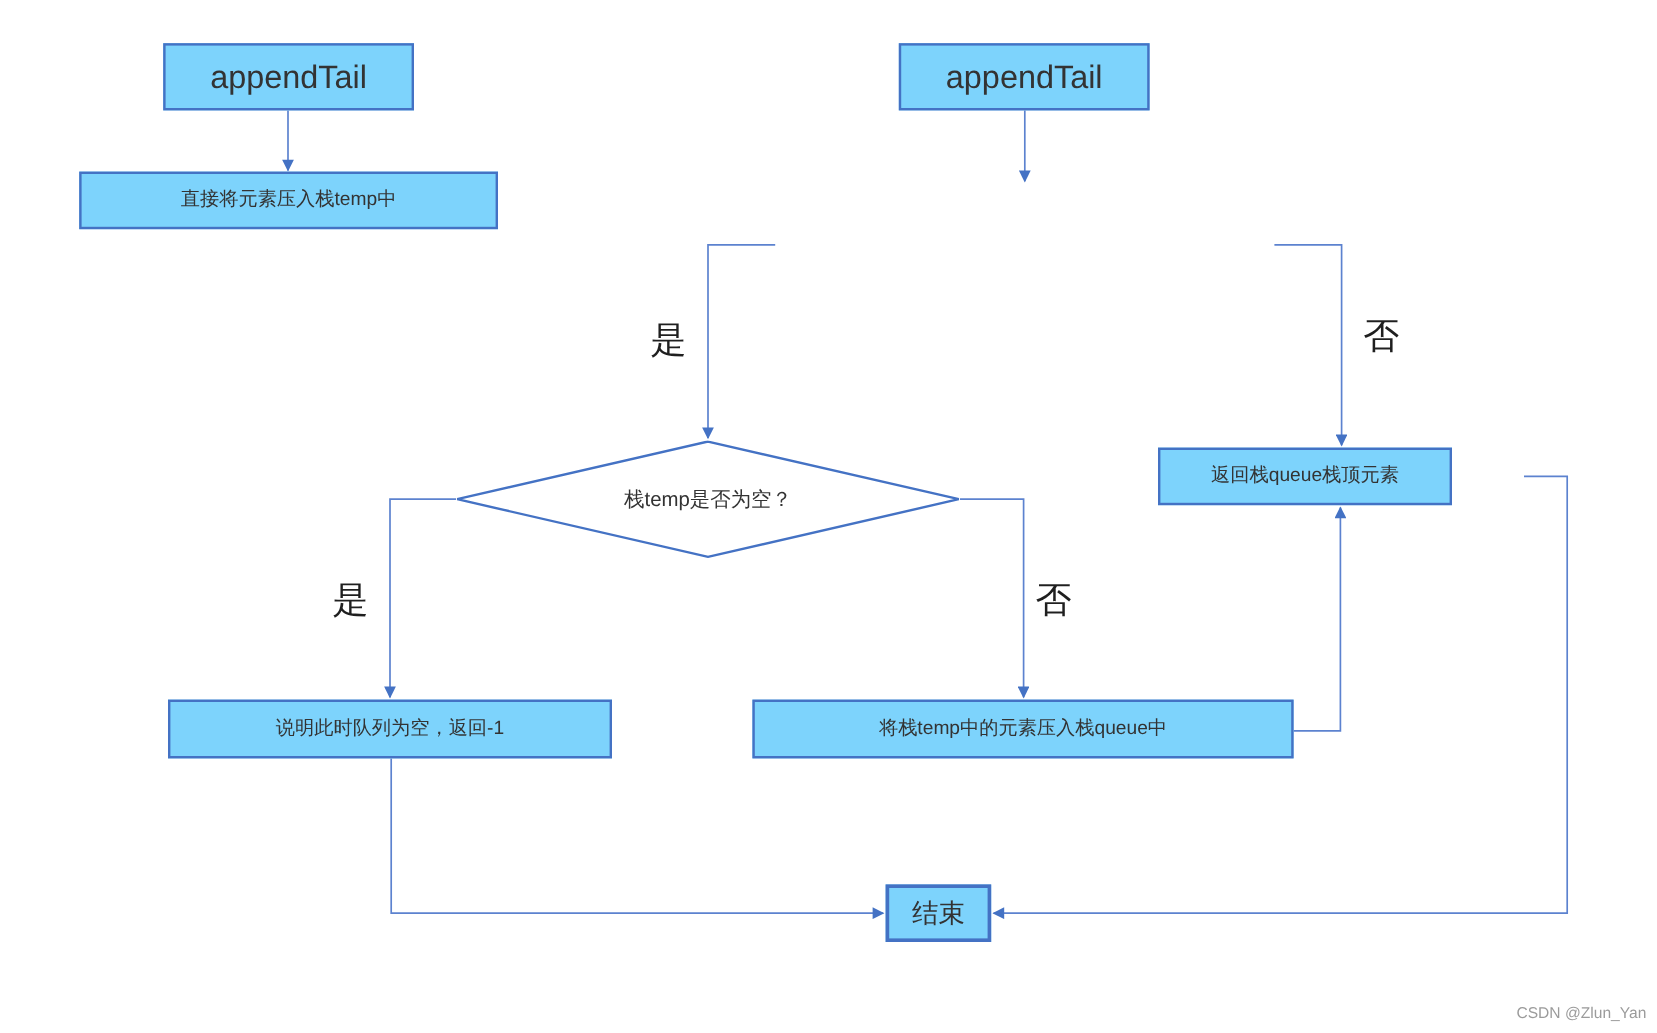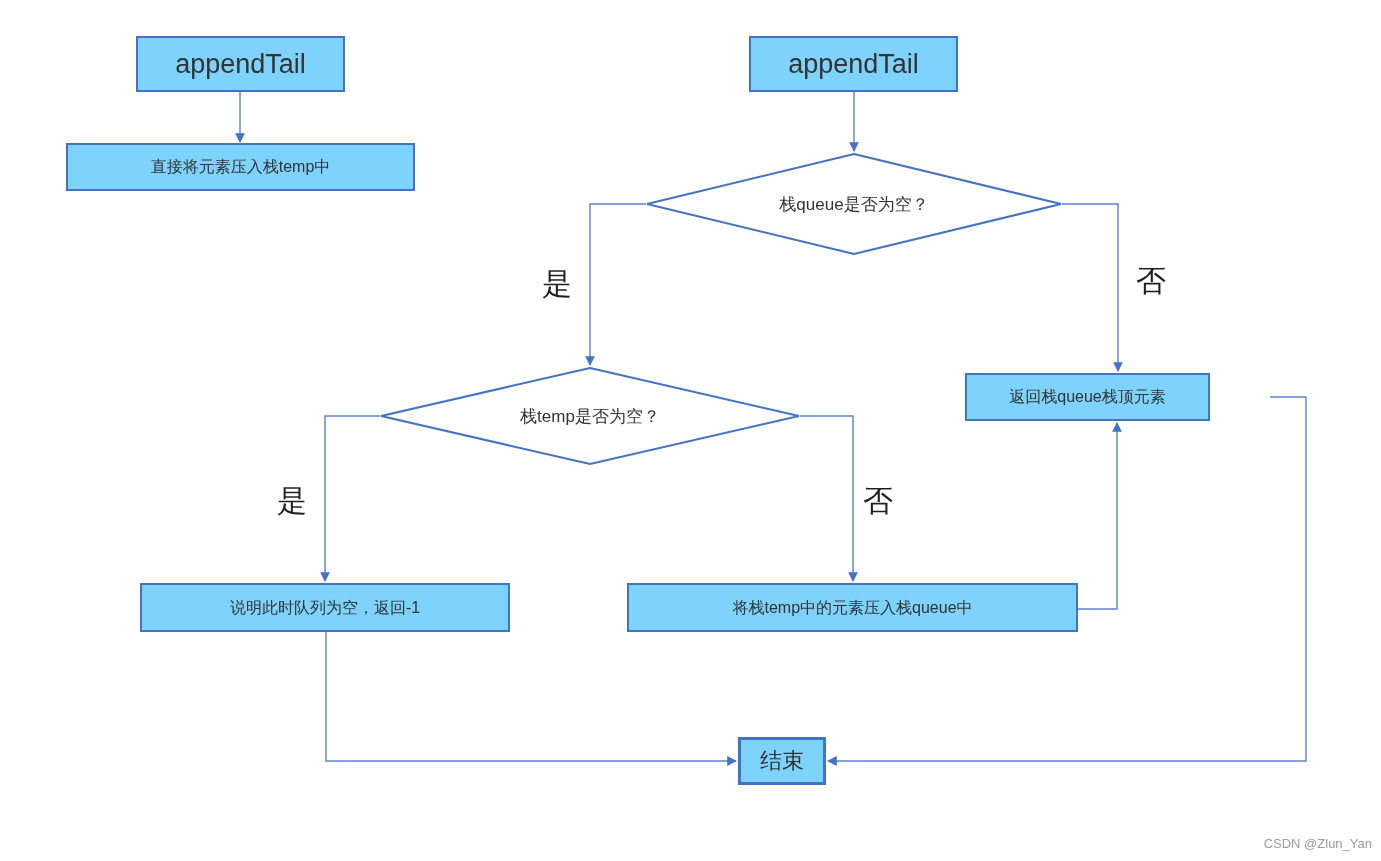--- a/index.html
+++ b/index.html
@@ -80,26 +80,20 @@
   <div class="box title" style="left:749px;top:36px;width:209px;height:56px;">appendTail</div>
 
   <div class="box step" style="left:965px;top:373px;width:245px;height:48px;">返回栈queue栈顶元素</div>
 
   <div class="box step" style="left:140px;top:583px;width:370px;height:49px;">说明此时队列为空，返回-1</div>
 
   <div class="box step" style="left:627px;top:583px;width:451px;height:49px;">将栈temp中的元素压入栈queue中</div>
 
   <div class="box end" style="left:738px;top:737px;width:88px;height:48px;text-align:right;">结束</div>
 
-  <div class="diamond-wrap" style="left:646px;top:153px;width:416px;height:102px;">
-    <svg width="416" height="102" viewBox="0 0 416 102">
-      <polygon points="208,1 415,51 208,101 1,51" fill="#ffffff" stroke="#4472C4" stroke-width="2"></polygon>
-    </svg>
-    <div class="diamond-label">栈queue是否为空？</div>
-  </div>
 
   <div class="diamond-wrap" style="left:380px;top:367px;width:420px;height:98px;">
     <svg width="420" height="98" viewBox="0 0 420 98">
       <polygon points="210,1 419,49 210,97 1,49" fill="#ffffff" stroke="#4472C4" stroke-width="2"></polygon>
     </svg>
     <div class="diamond-label">栈temp是否为空？</div>
   </div>
 
   <div class="edge-label" style="left:557px;top:284px;">是</div>
   <div class="edge-label" style="left:1151px;top:281px;">否</div>

